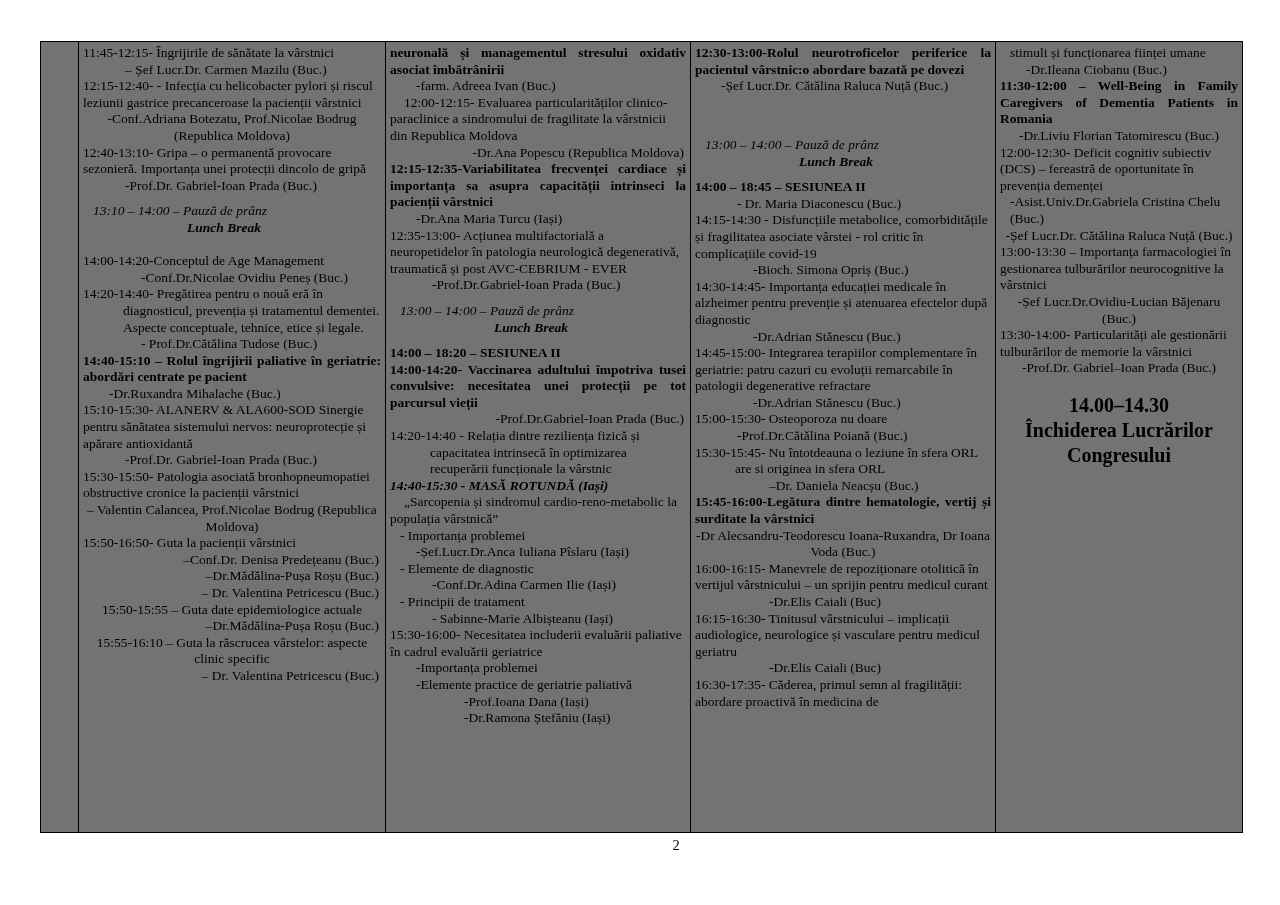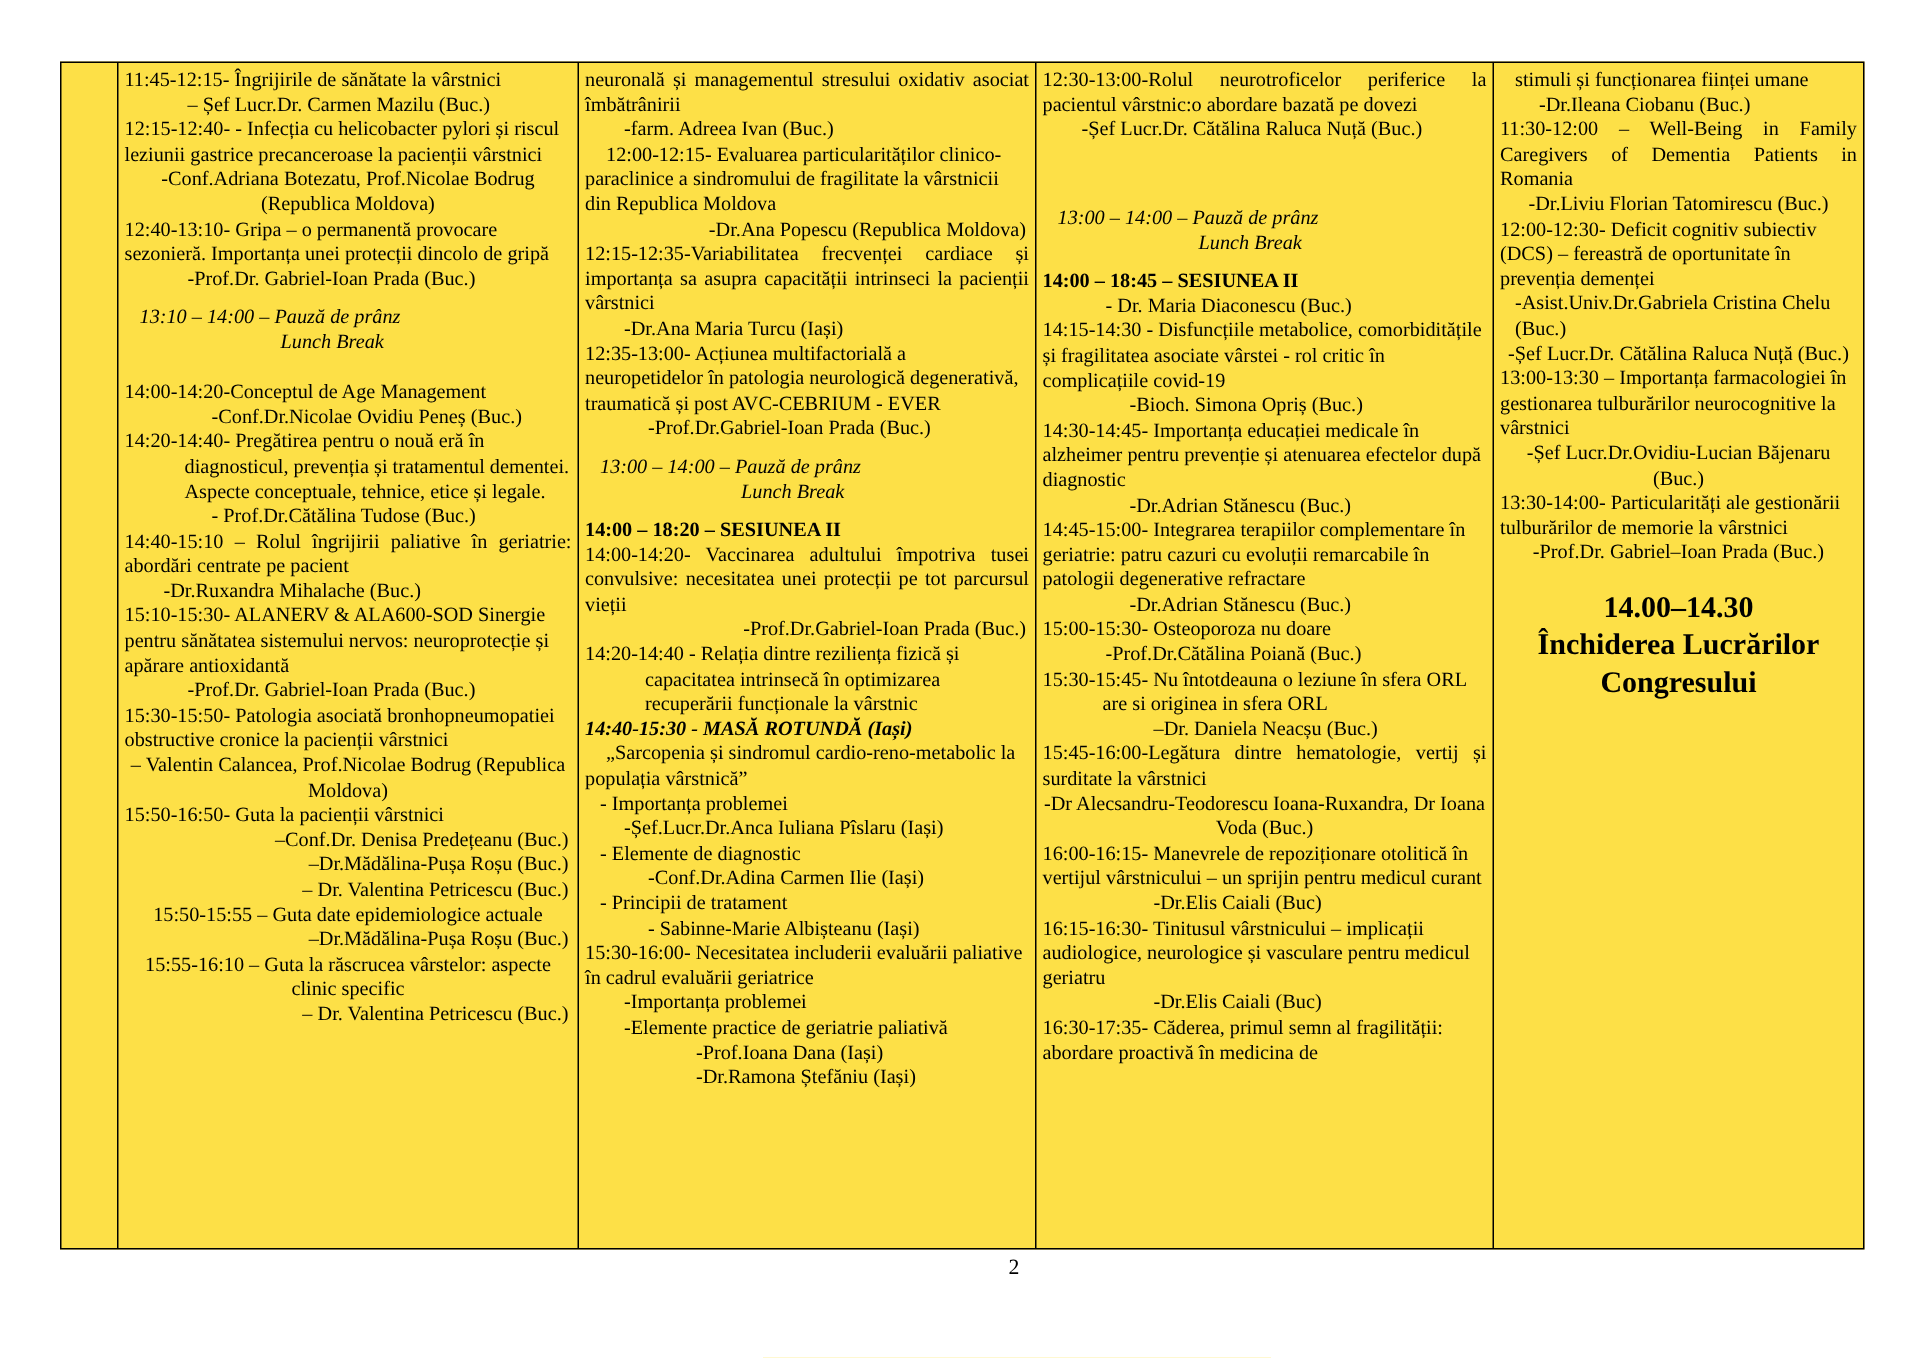--- a/index.html
+++ b/index.html
@@ -1,44 +1,44 @@
 <!DOCTYPE html>
 <html><head>
 <meta charset="utf-8">
 <style>
   * { margin:0; padding:0; box-sizing:border-box; }
   html,body { width:1280px; height:905px; background:#ffffff; }
   body { font-family:"Liberation Serif","DejaVu Serif",serif; color:#000; position:relative; }
   .program-table {
     position:absolute; left:40px; top:41px; width:1203px; height:792px;
-    display:flex; border:1px solid #000; background:#fde047;
+    display:flex; border:1px solid #000; background:#737373;
   }
   .cell {
     height:100%; border-right:1px solid #000; overflow:hidden;
     padding:3px 4px 0 4px; font-size:13.5px; line-height:16.6px;
   }
   .cell:last-child { border-right:none; }
   .c0 { width:38px; padding:0; }
   .c1 { width:307px; }
   .c2 { width:305px; }
   .c3 { width:305px; }
   .c4 { flex:1; }
   .blk { text-align:left; }
-  .j   { text-align:justify; }
+  .j   { text-align:justify;font-weight:bold; }
   .c   { text-align:center; }
   .r   { text-align:right; padding-right:2px; }
   .i1  { padding-left:10px; }
   .i2  { padding-left:26px; }
   .i3  { padding-left:42px; }
   .i4  { padding-left:58px; }
   .i5  { padding-left:74px; }
   .ilb { padding-left:104px; }
   .hang { padding-left:40px; text-indent:-40px; }
   .ti  { text-indent:14px; }
-  .it  { font-style:italic; }
+  .it  { font-style:italic;font-weight:bold; }
   .brk { font-style:italic; margin-top:9px; }
   .ses { font-weight:bold; margin-top:9px; }
   .rnd { font-weight:bold; font-style:italic; }
   .close { font-weight:bold; text-align:center; font-size:20px; line-height:25px; }
   .page-num {
     position:absolute; top:837px; left:72px; width:1208px;
     text-align:center; font-size:14.5px;
   }
 </style>
 </head>

